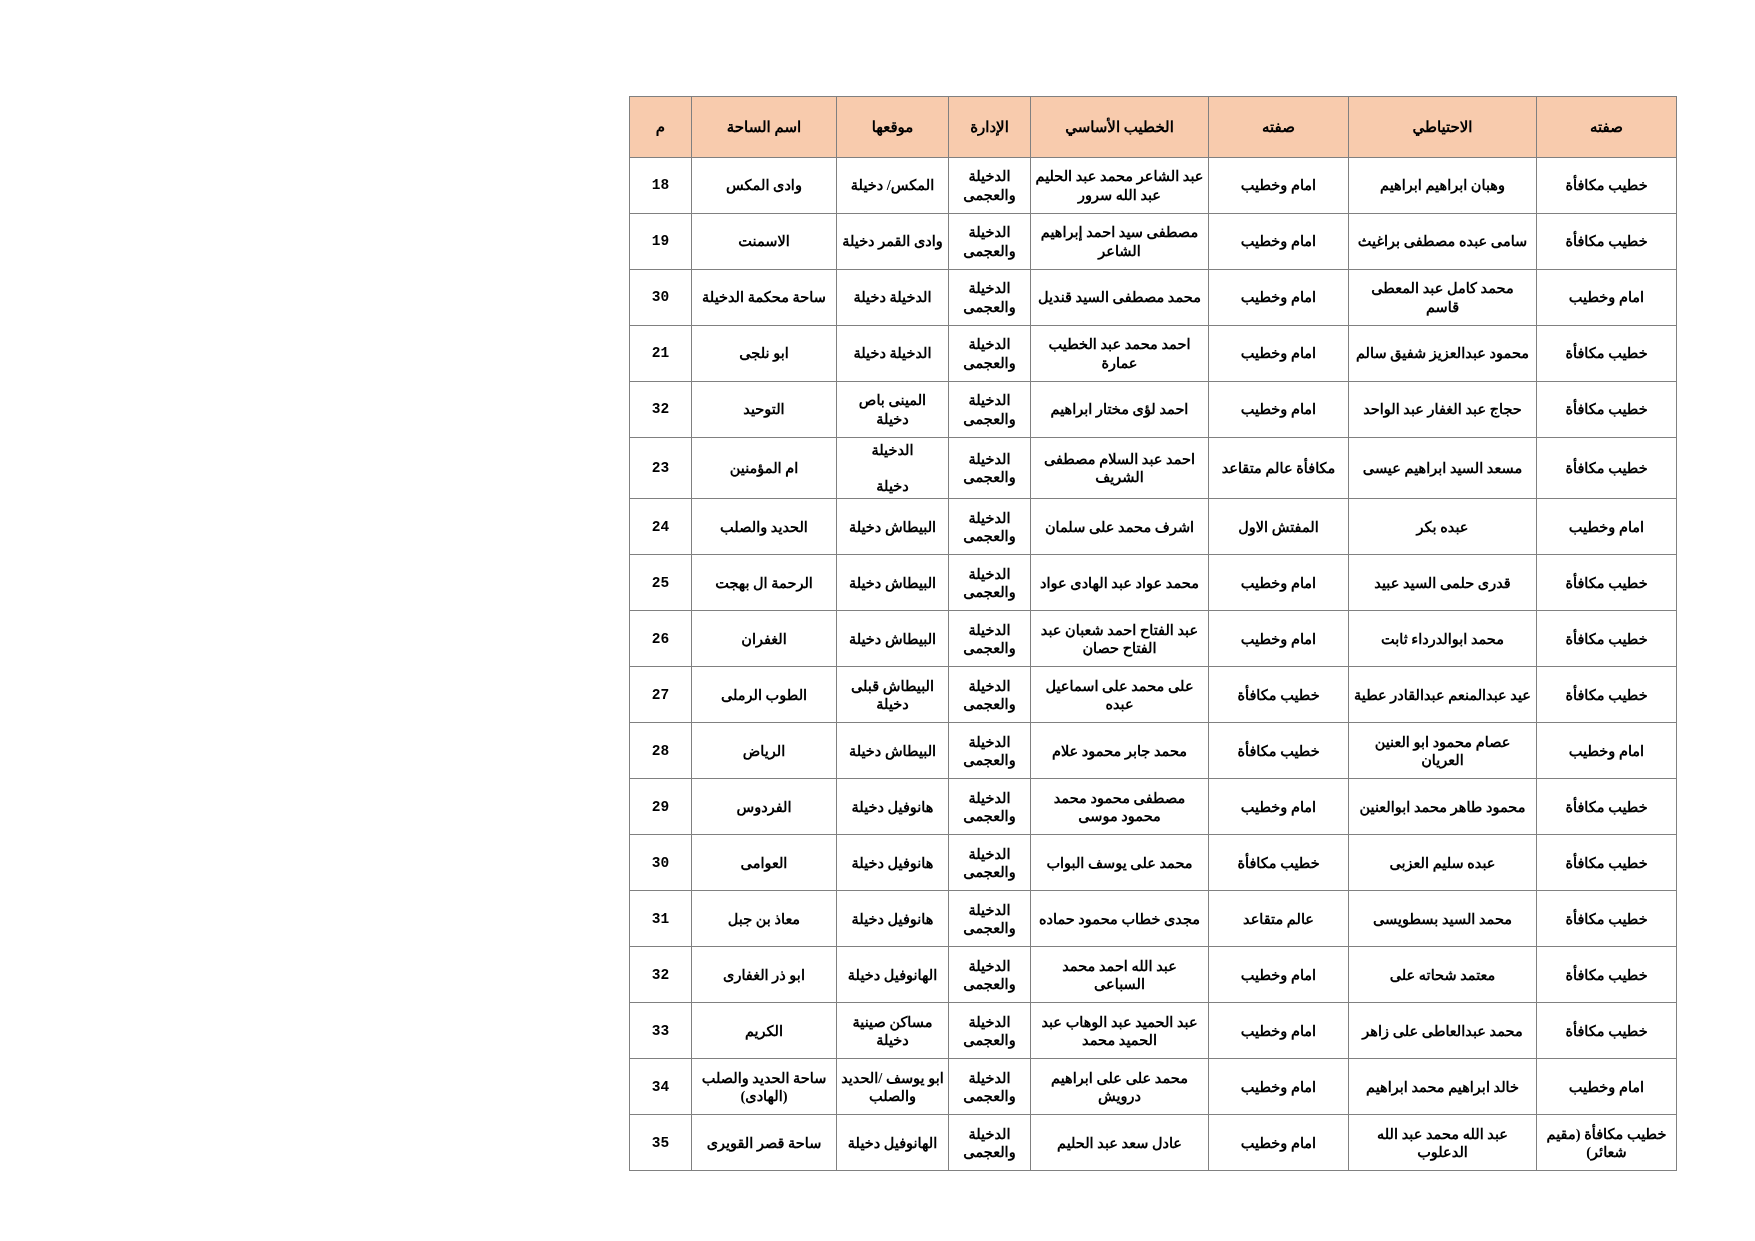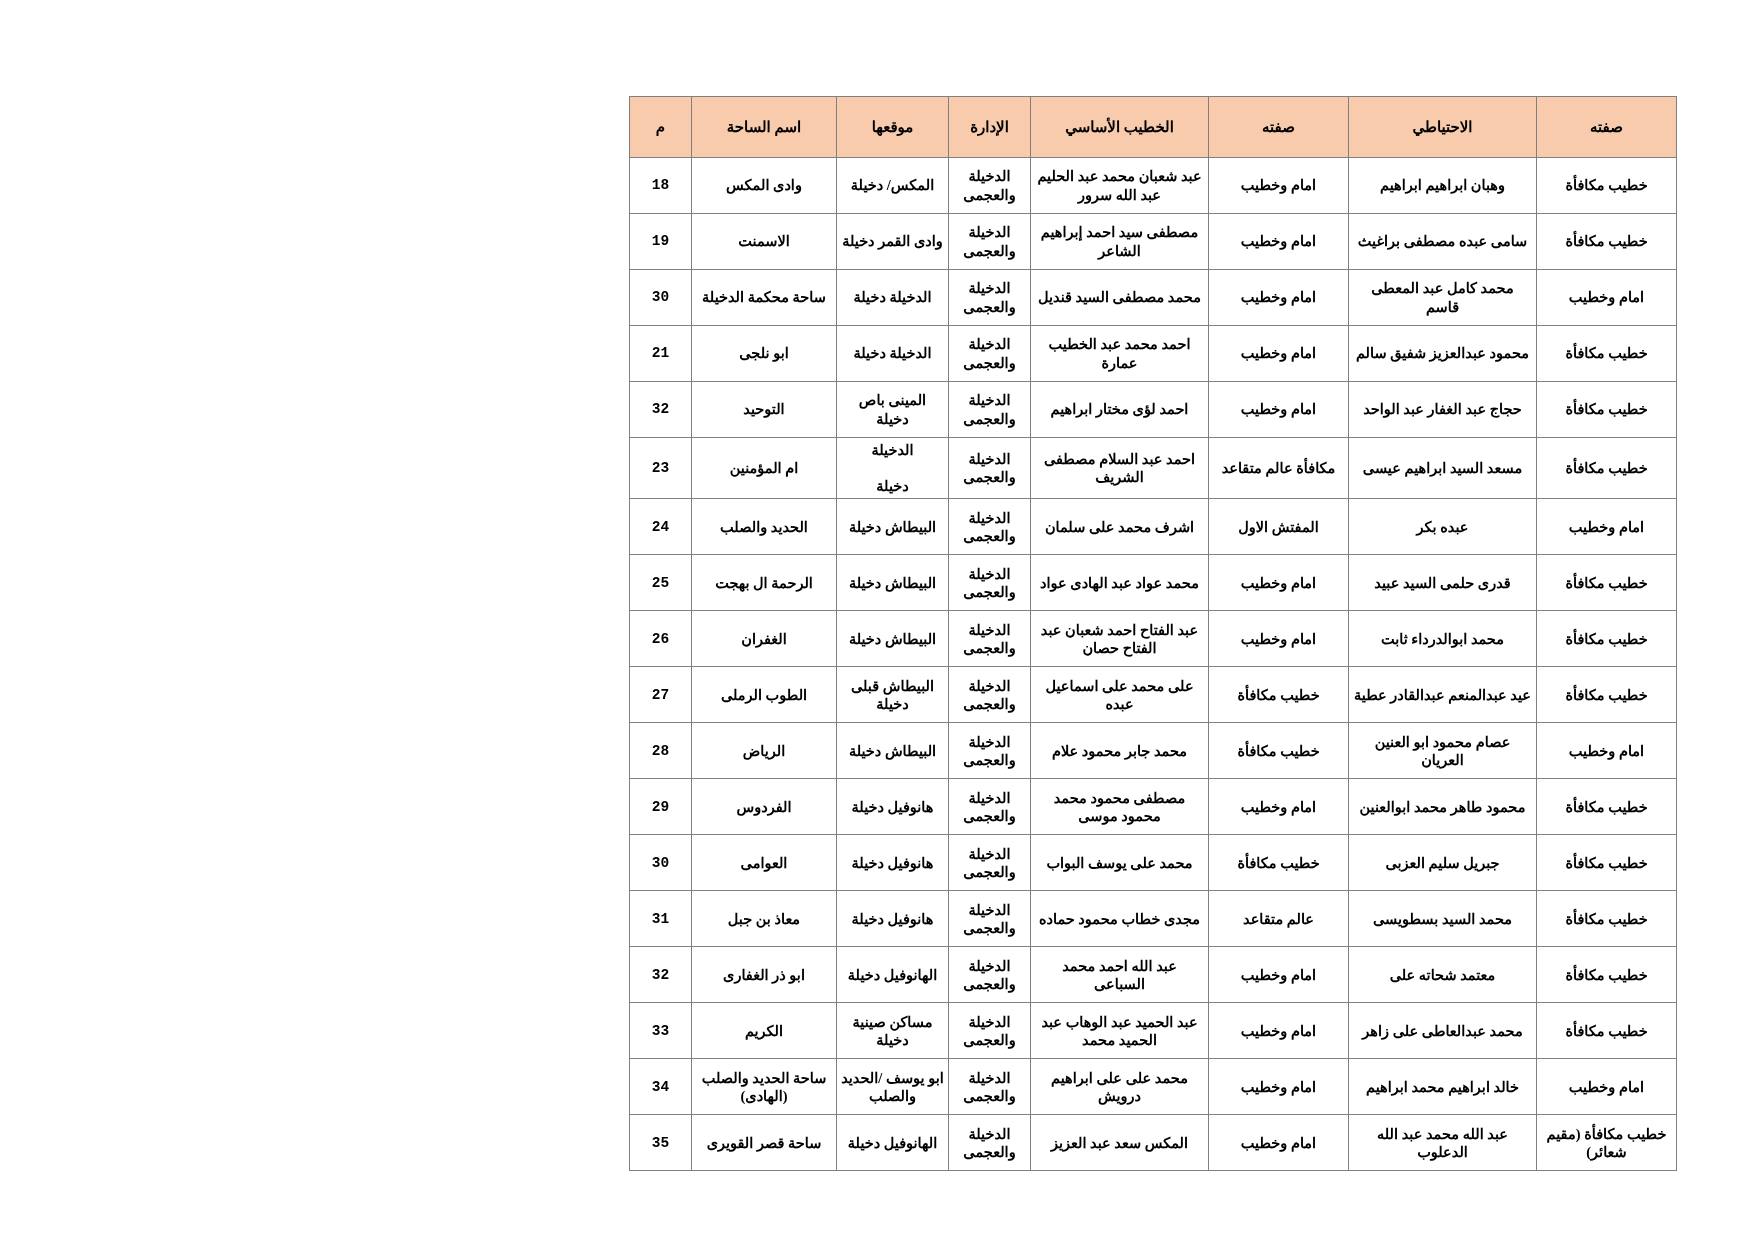--- a/index.html
+++ b/index.html
@@ -99,21 +99,21 @@
           <th>موقعها</th>
           <th>اسم الساحة</th>
           <th class="num-head">م</th>
         </tr>
       </thead>
       <tbody id="tbody">
           <tr>
             <td>خطيب مكافأة</td>
             <td>وهبان ابراهيم ابراهيم</td>
             <td>امام وخطيب</td>
-            <td>عبد شعبان محمد عبد الحليم عبد الله سرور</td>
+            <td>عبد الشاعر محمد عبد الحليم عبد الله سرور</td>
             <td>الدخيلة والعجمى</td>
             <td>المكس/ دخيلة</td>
             <td>وادى المكس</td>
             <td class="num-cell">18</td>
           </tr>
           <tr>
             <td>خطيب مكافأة</td>
             <td>سامى عبده مصطفى براغيث</td>
             <td>امام وخطيب</td>
             <td>مصطفى سيد احمد إبراهيم الشاعر</td>
@@ -217,21 +217,21 @@
             <td>محمود طاهر محمد ابوالعنين</td>
             <td>امام وخطيب</td>
             <td>مصطفى محمود محمد محمود موسى</td>
             <td>الدخيلة والعجمى</td>
             <td>هانوفيل دخيلة</td>
             <td>الفردوس</td>
             <td class="num-cell">29</td>
           </tr>
           <tr>
             <td>خطيب مكافأة</td>
-            <td>جبريل سليم العزبى</td>
+            <td>عبده سليم العزبى</td>
             <td>خطيب مكافأة</td>
             <td>محمد على يوسف البواب</td>
             <td>الدخيلة والعجمى</td>
             <td>هانوفيل دخيلة</td>
             <td>العوامى</td>
             <td class="num-cell">30</td>
           </tr>
           <tr>
             <td>خطيب مكافأة</td>
             <td>محمد السيد بسطويسى</td>
@@ -269,21 +269,21 @@
             <td>محمد على على ابراهيم درويش</td>
             <td>الدخيلة والعجمى</td>
             <td>ابو يوسف /الحديد والصلب</td>
             <td>ساحة الحديد والصلب (الهادى)</td>
             <td class="num-cell">34</td>
           </tr>
           <tr>
             <td>خطيب مكافأة (مقيم شعائر)</td>
             <td>عبد الله محمد عبد الله الدعلوب</td>
             <td>امام وخطيب</td>
-            <td>المكس سعد عبد العزيز</td>
+            <td>عادل سعد عبد الحليم</td>
             <td>الدخيلة والعجمى</td>
             <td>الهانوفيل دخيلة</td>
             <td>ساحة قصر القويرى</td>
             <td class="num-cell">35</td>
           </tr>
         </tbody>
     </table>
   </div>
 </div>
 

